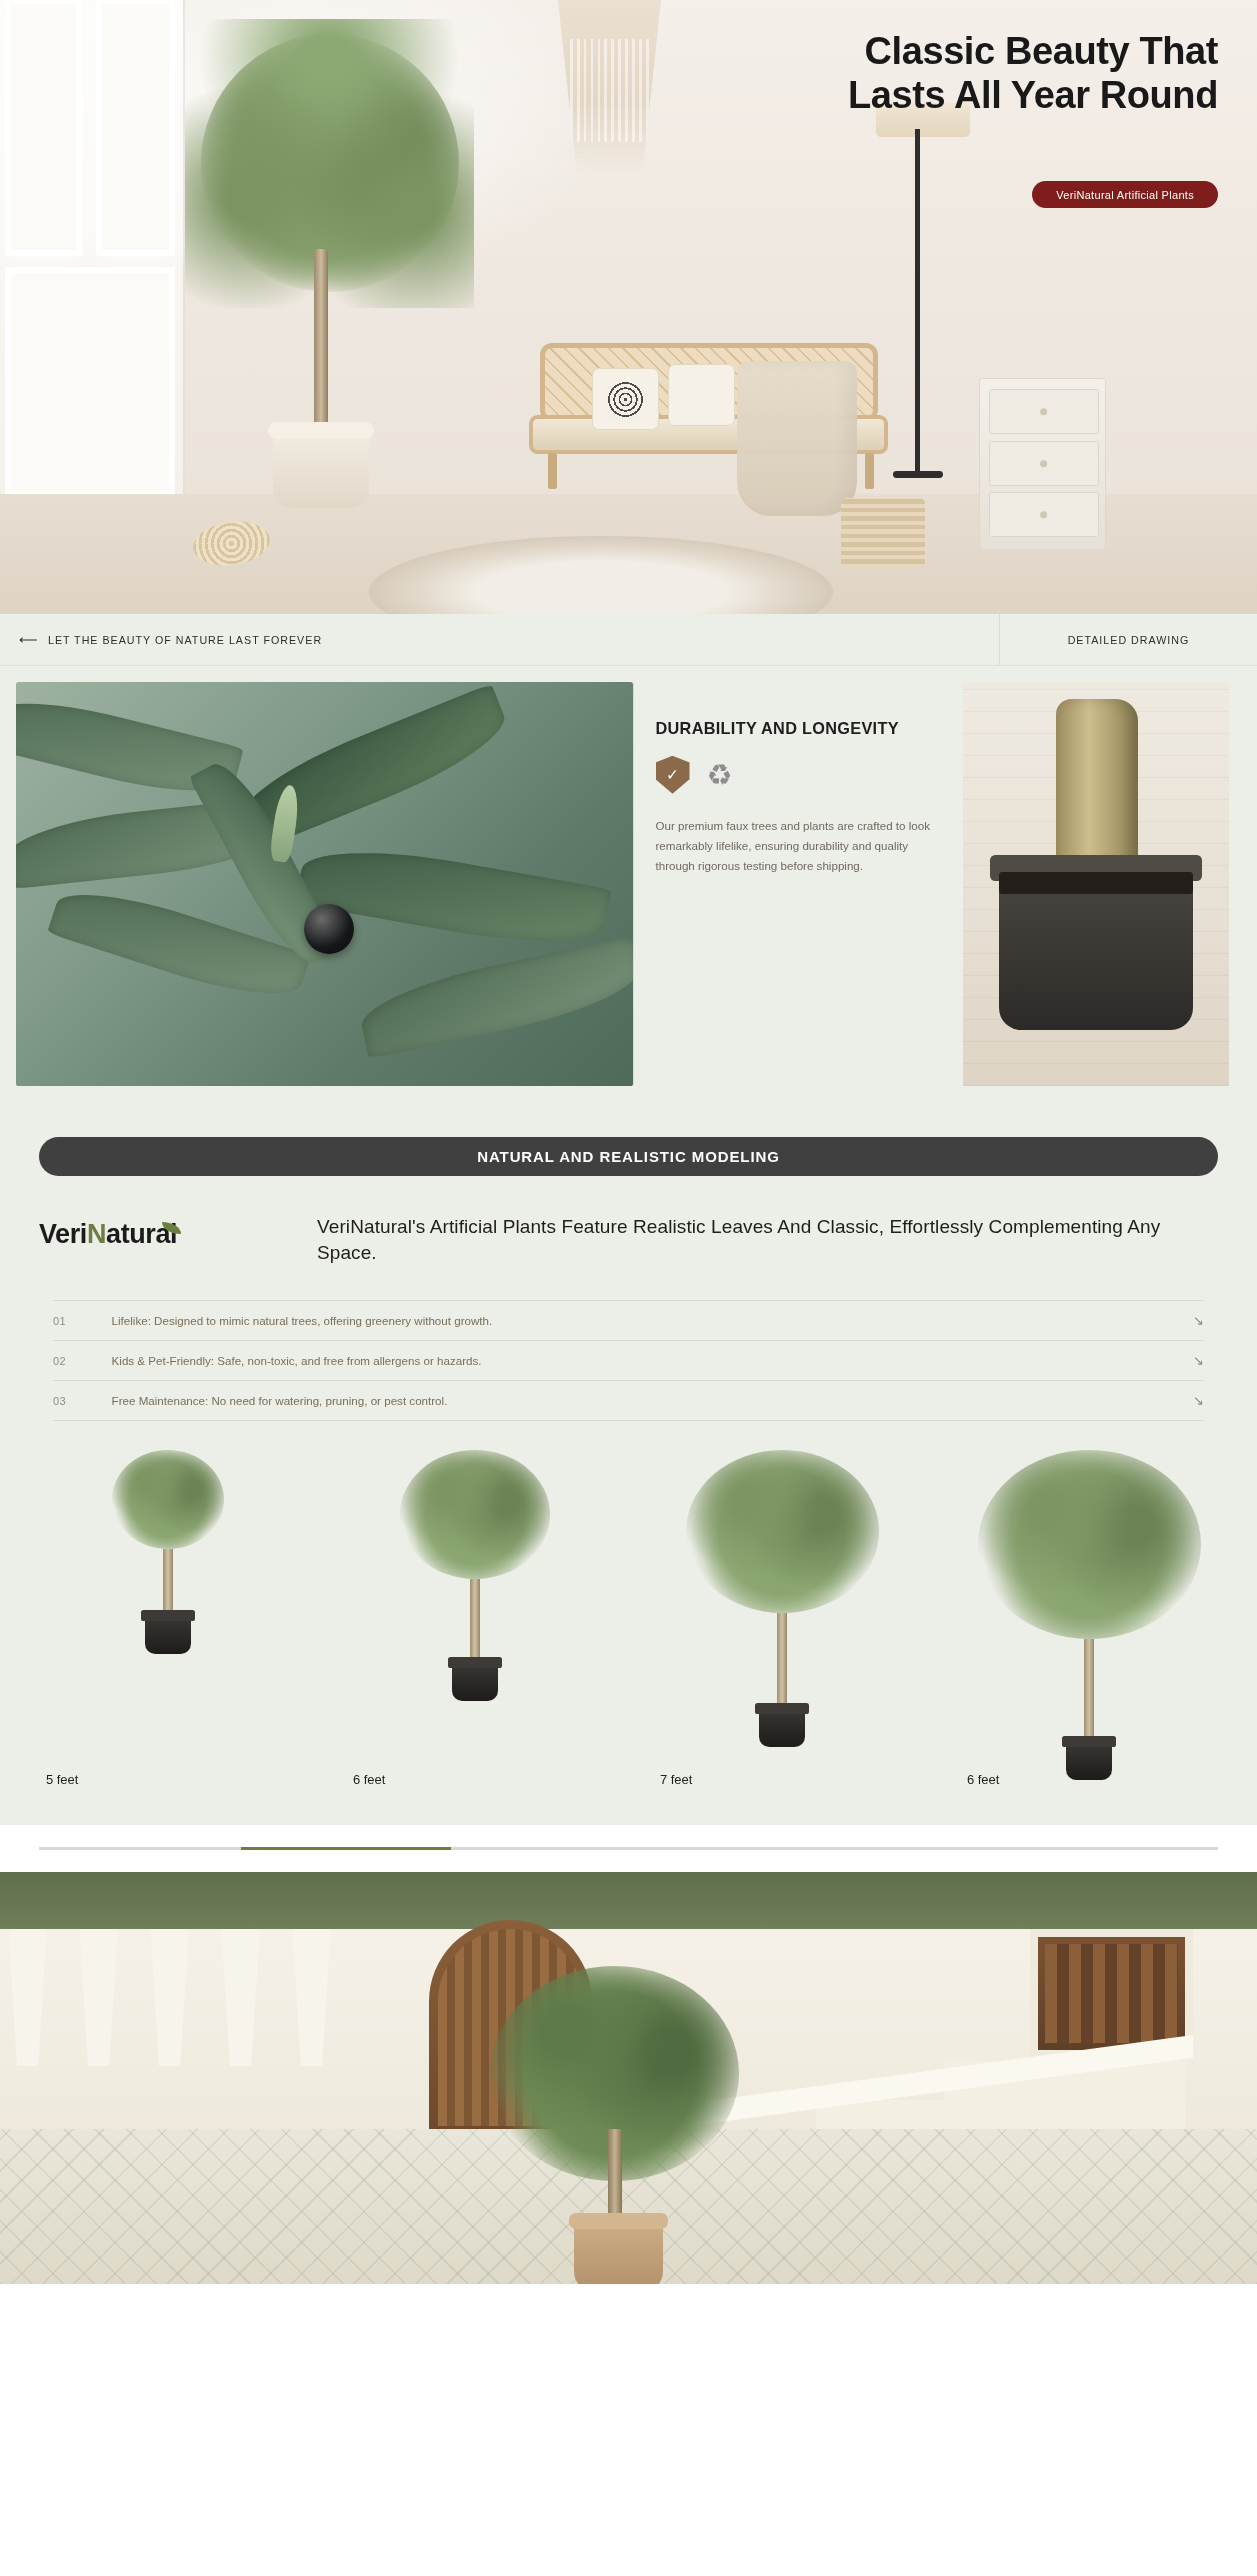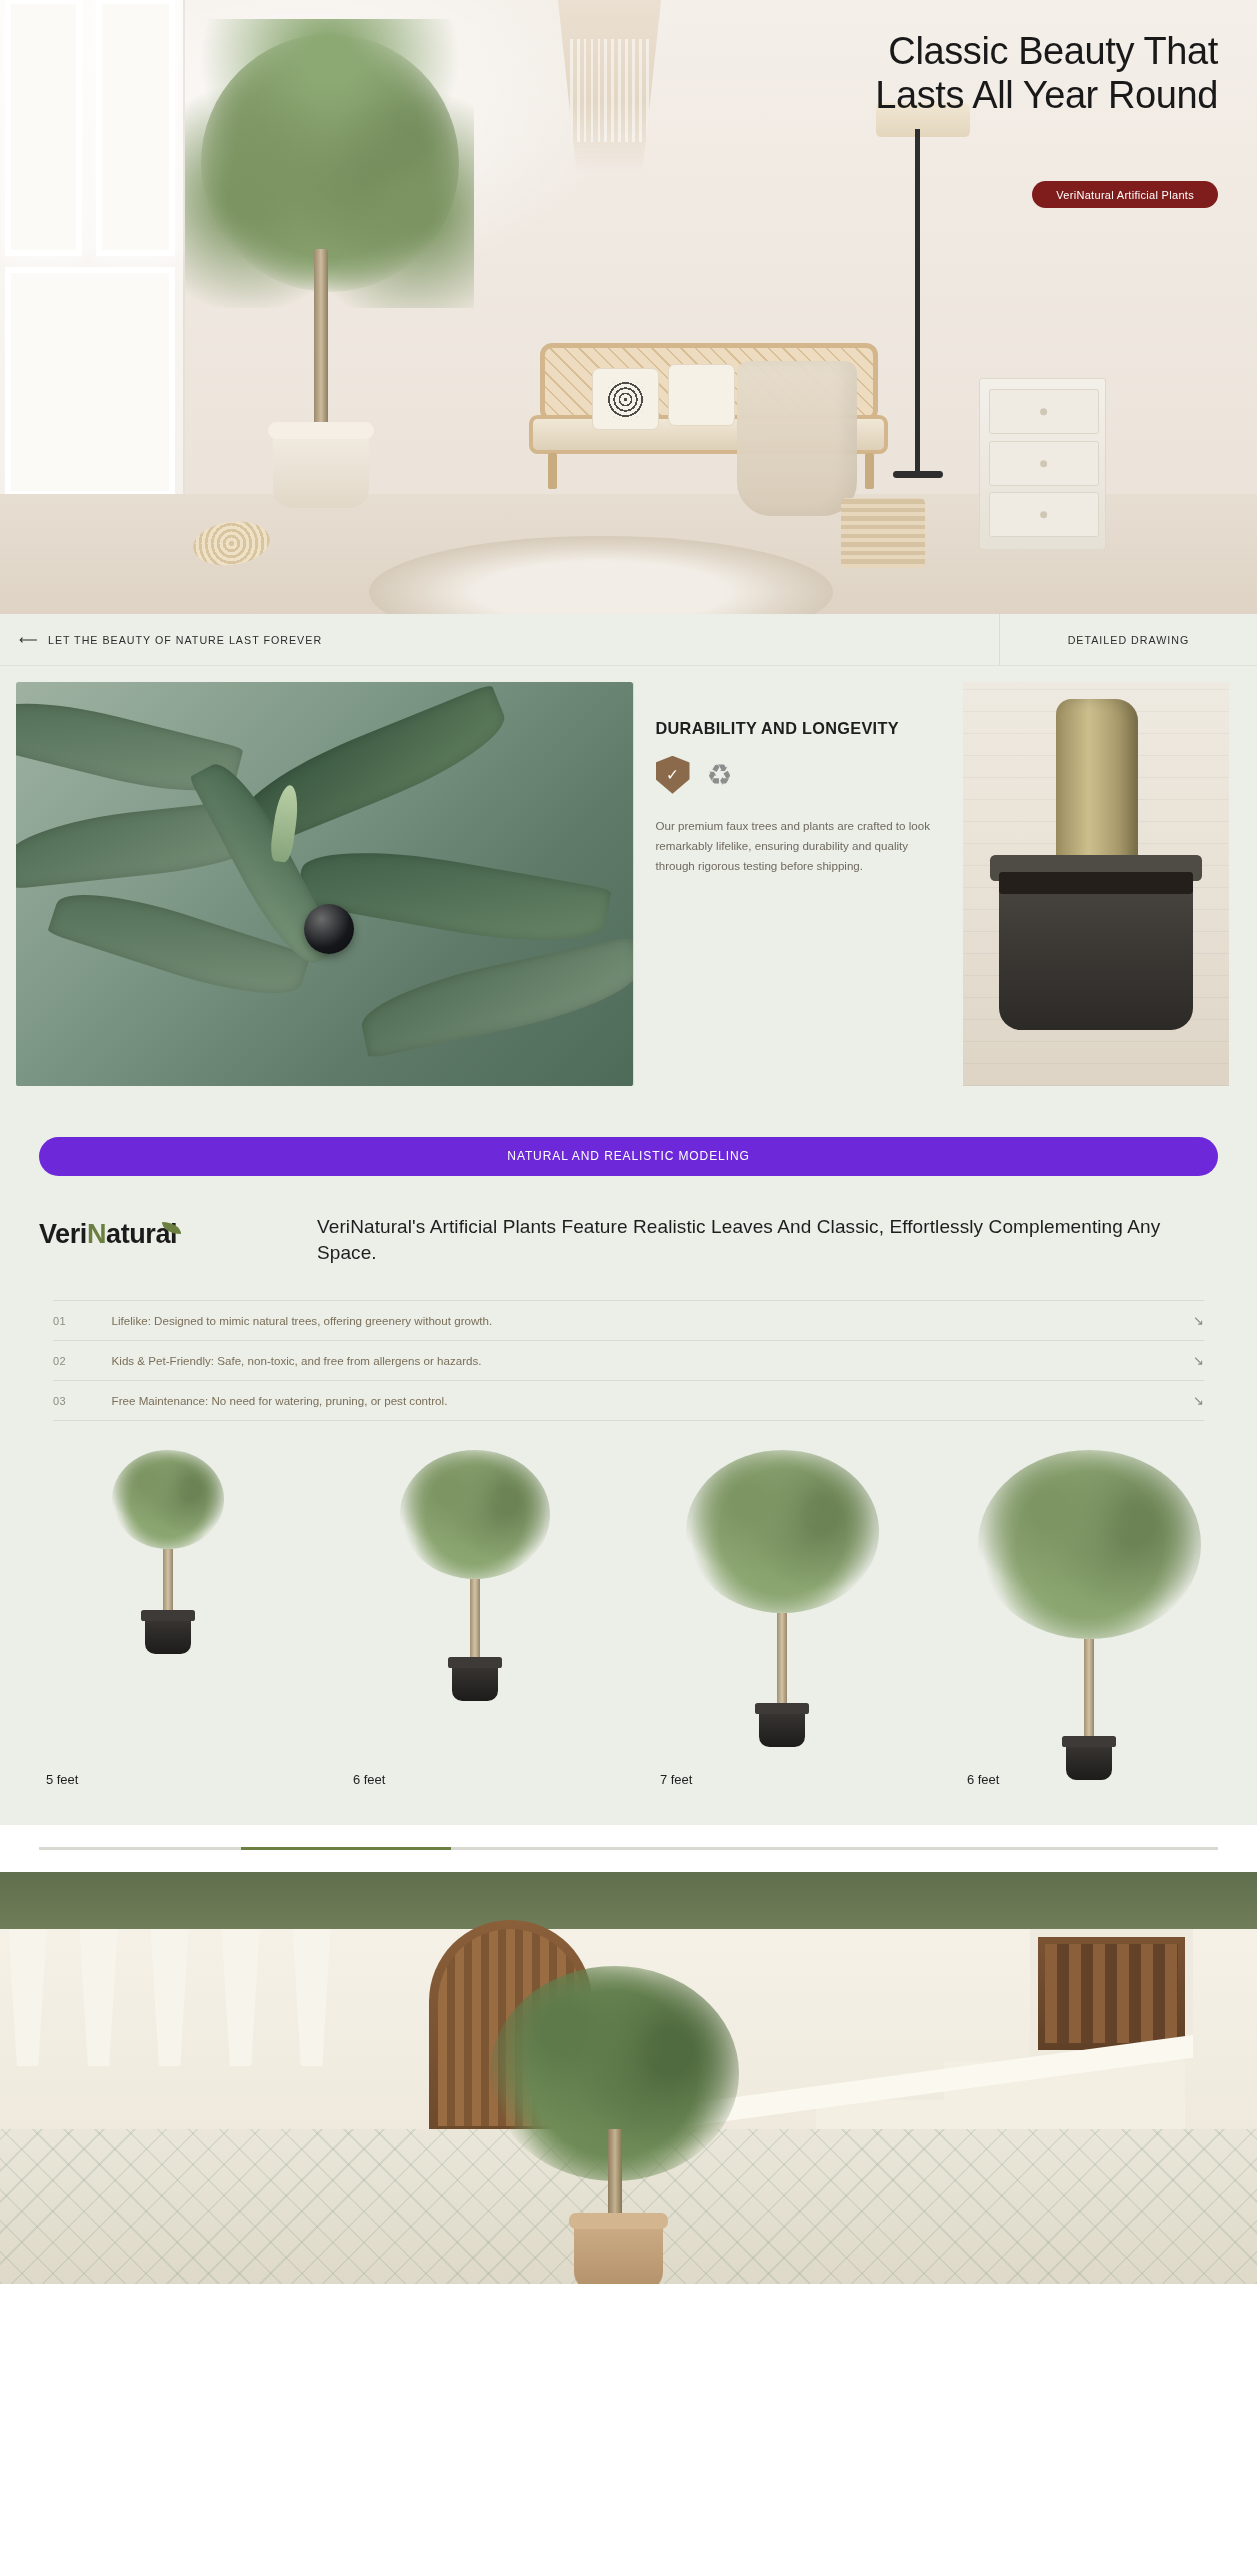--- a/index.html
+++ b/index.html
@@ -154,21 +154,21 @@
   }
   .cab-drawer{position:absolute;left:8.6px;width:110px;height:45px;border:1.7px solid #ddd6c8;border-radius:2.6px;background:#efebe2;}
   .cab-drawer.d1{top:10.3px;} .cab-drawer.d2{top:62px;} .cab-drawer.d3{top:113px;}
   .cab-drawer:after{
     content:""; position:absolute; left:50%; top:50%; width:7.7px; height:7.7px;
     border-radius:50%; background:#cfc6b3; transform:translate(-50%,-50%);
   }
 
   .hero-title {
     position:absolute; right: 39px; top: 29px; text-align: right;
-    font-size: 38px; font-weight: 400; line-height: 1.16; color: #191919;
+    font-size: 38px; font-weight: 700; line-height: 1.16; color: #191919;
     letter-spacing: -0.4px;
   }
   .hero-badge {
     position:absolute; right: 39px; top: 181px;
     background: #7f1d1d; color: #ffffff; border-radius: 15.5px;
     padding: 7.7px 24px; font-size: 11px; letter-spacing: 0.3px; font-weight: 500;
   }
 
   
   .strip {
@@ -260,23 +260,23 @@
   .pot-trunk {
     position:absolute; left: 93px; top: 17px; width: 82px; height: 182px;
     background: linear-gradient(90deg,#9b8c5f,#cdbf8d 40%,#8e8154);
     border-radius: 15.5px 22px 5.2px 5.2px;
     box-shadow: inset -8.6px 0 13.7px rgba(0,0,0,.18);
   }
 
   
   .green-section { background:#eceee8; padding: 29px 39px 0 39px; }
   .green-bar {
-    height: 39px; border-radius: 20px; background: #6d28d9;
+    height: 39px; border-radius: 20px; background: #404040;
     display:flex; align-items:center; justify-content:center;
-    color:#ffffff; font-size: 12px; letter-spacing: 0.9px;
+    color:#ffffff; font-size: 15px; letter-spacing: 0.9px; font-weight: bold;
   }
 
   
   .brand-row { background:#eceee8; display:flex; padding: 38px 39px 0 39px; gap: 38px; }
   .brand-logo { width: 240px; padding-top: 5.2px; }
   .logo-text { font-size: 27px; font-weight: 600; letter-spacing: -0.4px; color:#1b1b1b; position:relative; display:inline-block;}
   .logo-text .n { color:#6b8040; }
   .logo-leaf {
     position:absolute; right: -3.4px; top: 3.4px; width: 19px; height: 12px;
     background:#6b8040; border-radius: 0 100% 0 100%;

